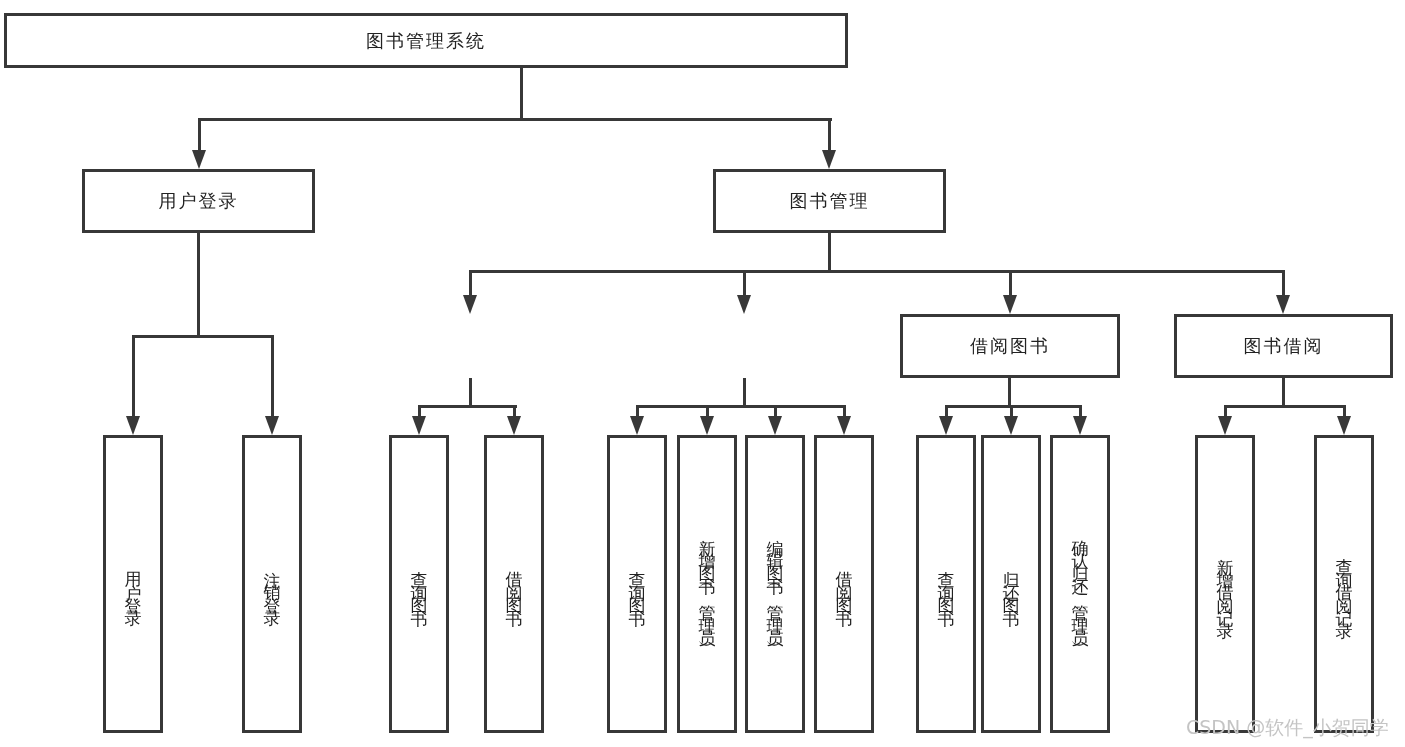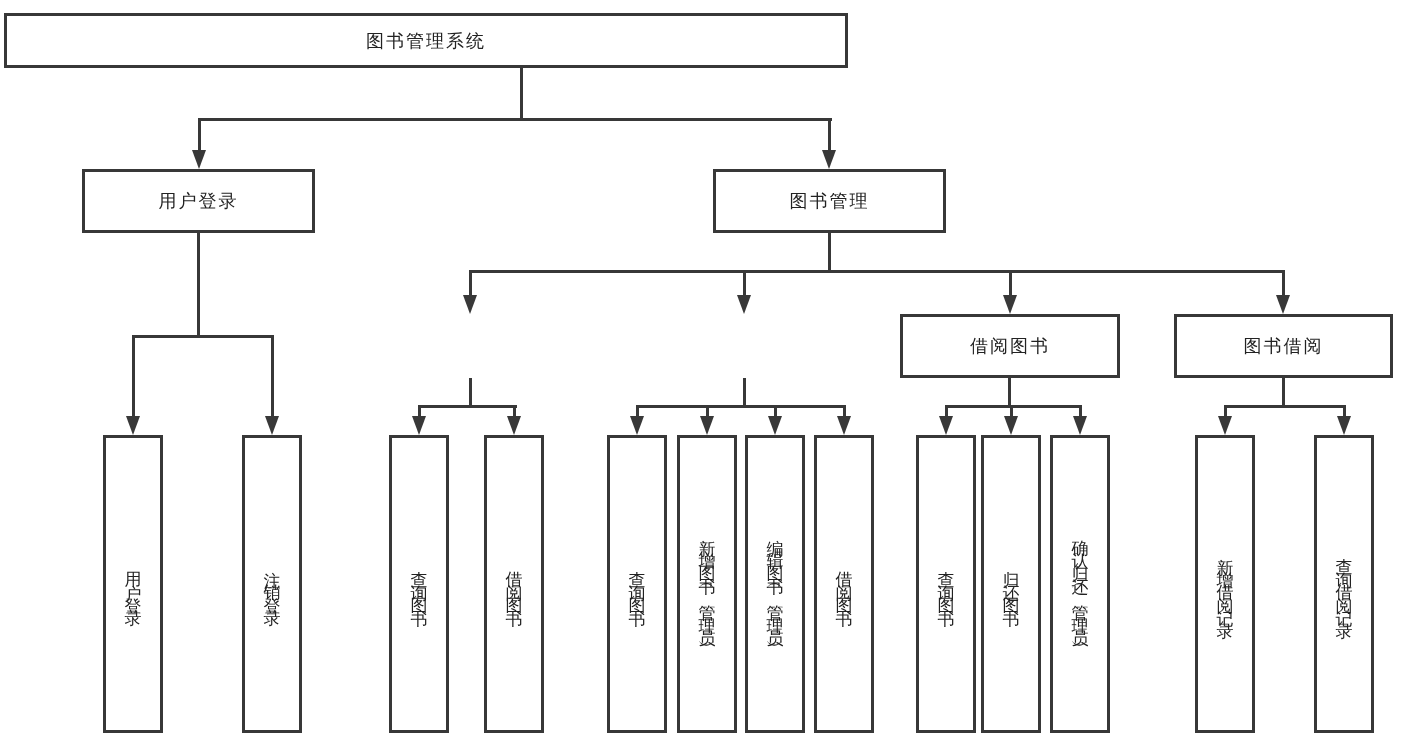--- a/index.html
+++ b/index.html
@@ -210,14 +210,15 @@
     <span class="vtext">确认归还（管理员）</span>
   </div>
 
   <div class="vnode" style="left:1195px;">
     <span class="vtext">新增借阅记录</span>
   </div>
   <div class="vnode" style="left:1314px;">
     <span class="vtext">查询借阅记录</span>
   </div>
 
+  <div class="watermark">CSDN @软件_小贺同学</div>
 
 </div>
 
 </body></html>

